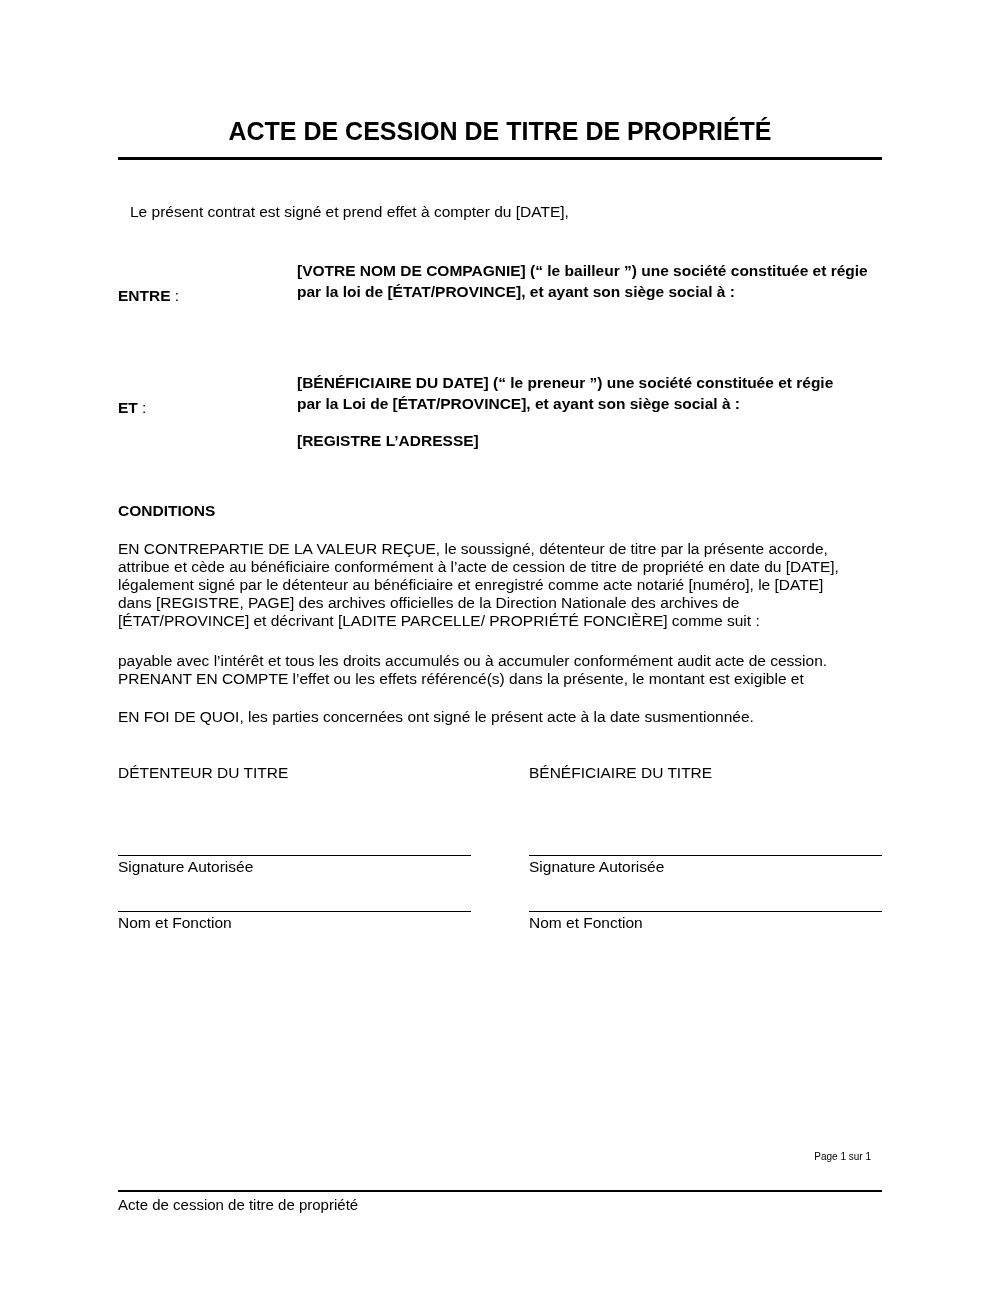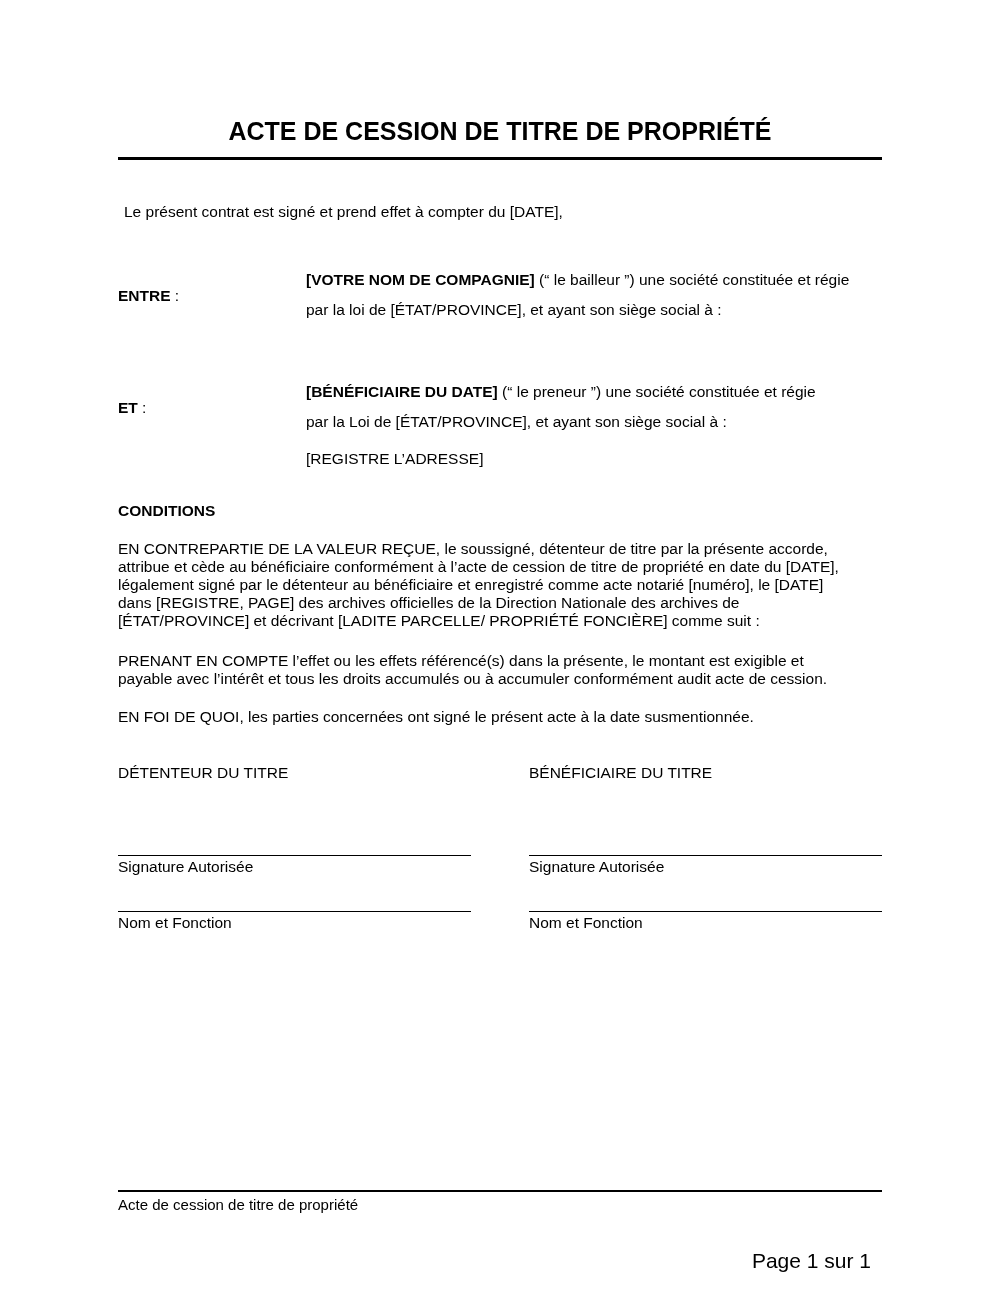--- a/index.html
+++ b/index.html
@@ -38,41 +38,41 @@
       position: absolute;
       top: 157px;
       left: 0;
       width: 764px;
       height: 3px;
       background: #000;
     }
     .intro {
       position: absolute;
       top: 203px;
-      left: 6px;
+      left: 12px;
     }
     .party {
       position: absolute;
       left: 0;
       width: 764px;
     }
     .party-label {
       position: absolute;
       left: 0;
       top: 0;
       margin-top: 28px;
     }
     .party-label b { font-weight: bold; }
     .party-body {
       position: absolute;
       left: 176px;
       top: 0;
       width: 588px;
     }
-    .party-body p { margin: 12px; }
+    .party-body p { margin: 3px; font-weight: bold; }
     .party-address {
       margin-top: 19px !important;
     }
     .section-heading {
       position: absolute;
       top: 502px;
       left: 0;
       font-weight: bold;
     }
     .para {
@@ -106,23 +106,23 @@
       background: #000;
     }
     .footer-left {
       position: absolute;
       top: 1196px;
       left: 0;
       font-size: 15px;
     }
     .footer-right {
       position: absolute;
-      top: 1252px;
+      top: 1148px;
       right: 11px;
-      font-size: 21px;
+      font-size: 10px;
     }
   </style>
 </head>
 <body>
 
 <div class="page">
 
   <div class="title">ACTE DE CESSION DE TITRE DE PROPRIÉTÉ</div>
   <div class="title-rule"></div>
 
@@ -153,22 +153,22 @@
 
   <div class="para" style="top:540px;">
     <div>EN CONTREPARTIE DE LA VALEUR REÇUE, le soussigné, détenteur de titre par la présente accorde,</div>
     <div>attribue et cède au bénéficiaire conformément à l’acte de cession de titre de propriété en date du [DATE],</div>
     <div>légalement signé par le détenteur au bénéficiaire et enregistré comme acte notarié [numéro], le [DATE]</div>
     <div>dans [REGISTRE, PAGE] des archives officielles de la Direction Nationale des archives de</div>
     <div>[ÉTAT/PROVINCE] et décrivant [LADITE PARCELLE/ PROPRIÉTÉ FONCIÈRE] comme suit :</div>
   </div>
 
   <div class="para" style="top:652px;">
+    <div>payable avec l’intérêt et tous les droits accumulés ou à accumuler conformément audit acte de cession.</div>
     <div>PRENANT EN COMPTE l’effet ou les effets référencé(s) dans la présente, le montant est exigible et</div>
-    <div>payable avec l’intérêt et tous les droits accumulés ou à accumuler conformément audit acte de cession.</div>
   </div>
 
   <div class="para" style="top:708px;">EN FOI DE QUOI, les parties concernées ont signé le présent acte à la date susmentionnée.</div>
 
   <div class="sig-col" style="left:0;">
     <div class="sig-label" style="top:0;">DÉTENTEUR DU TITRE</div>
     <div class="sig-line" style="top:91px;"></div>
     <div class="sig-label" style="top:94px;">Signature Autorisée</div>
     <div class="sig-line" style="top:147px;"></div>
     <div class="sig-label" style="top:150px;">Nom et Fonction</div>

